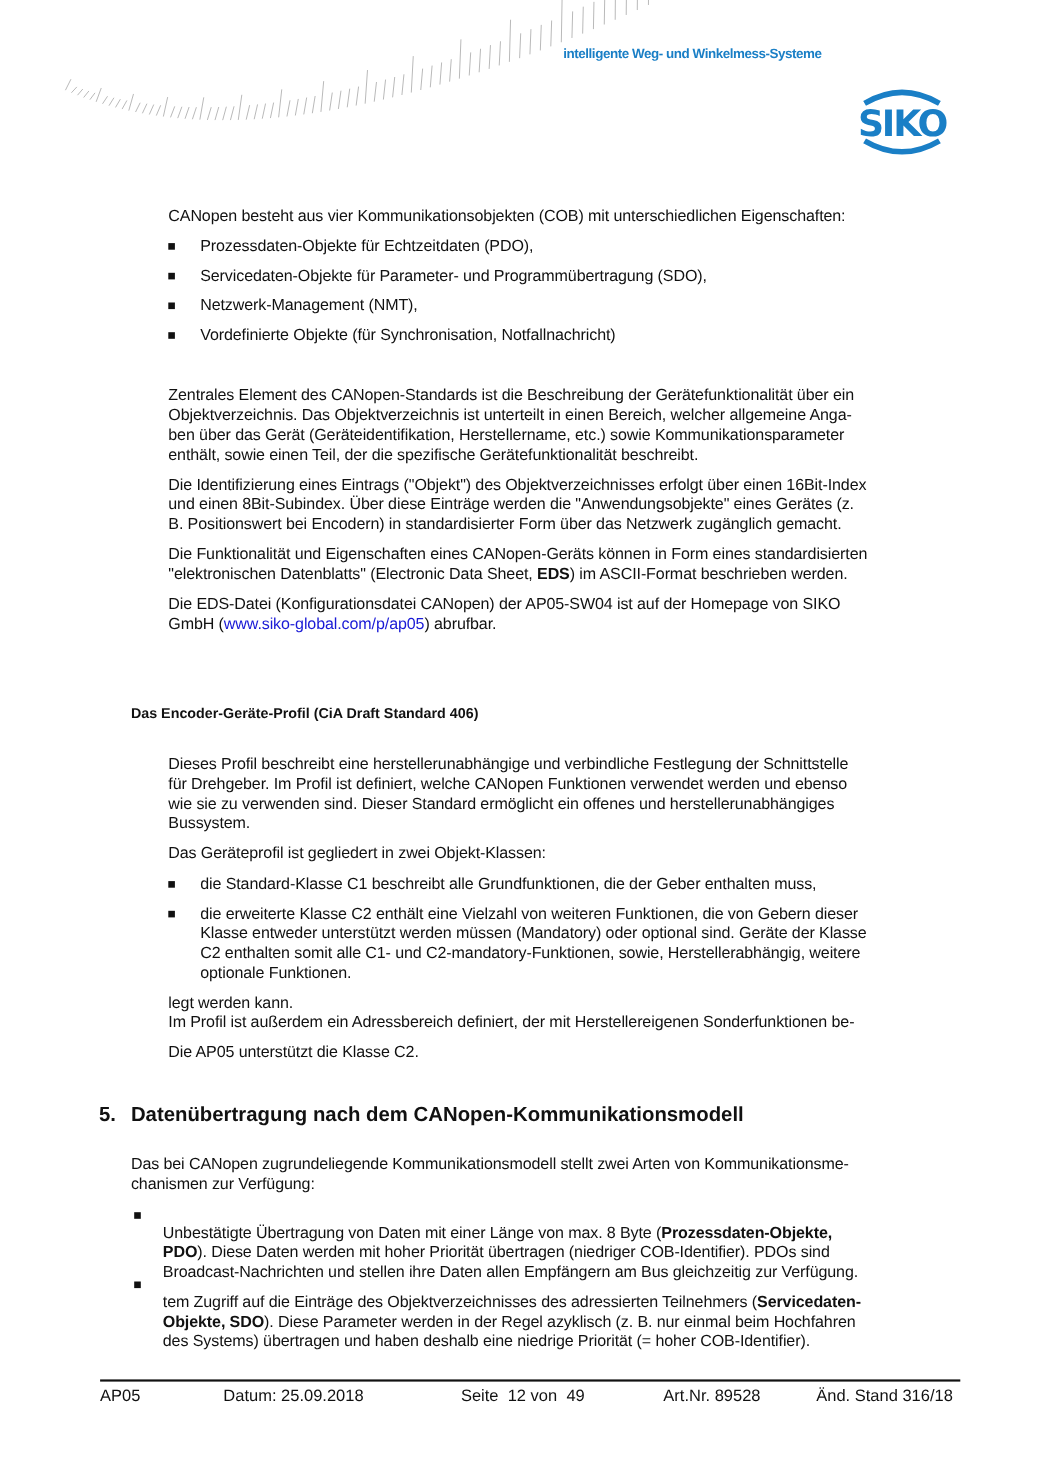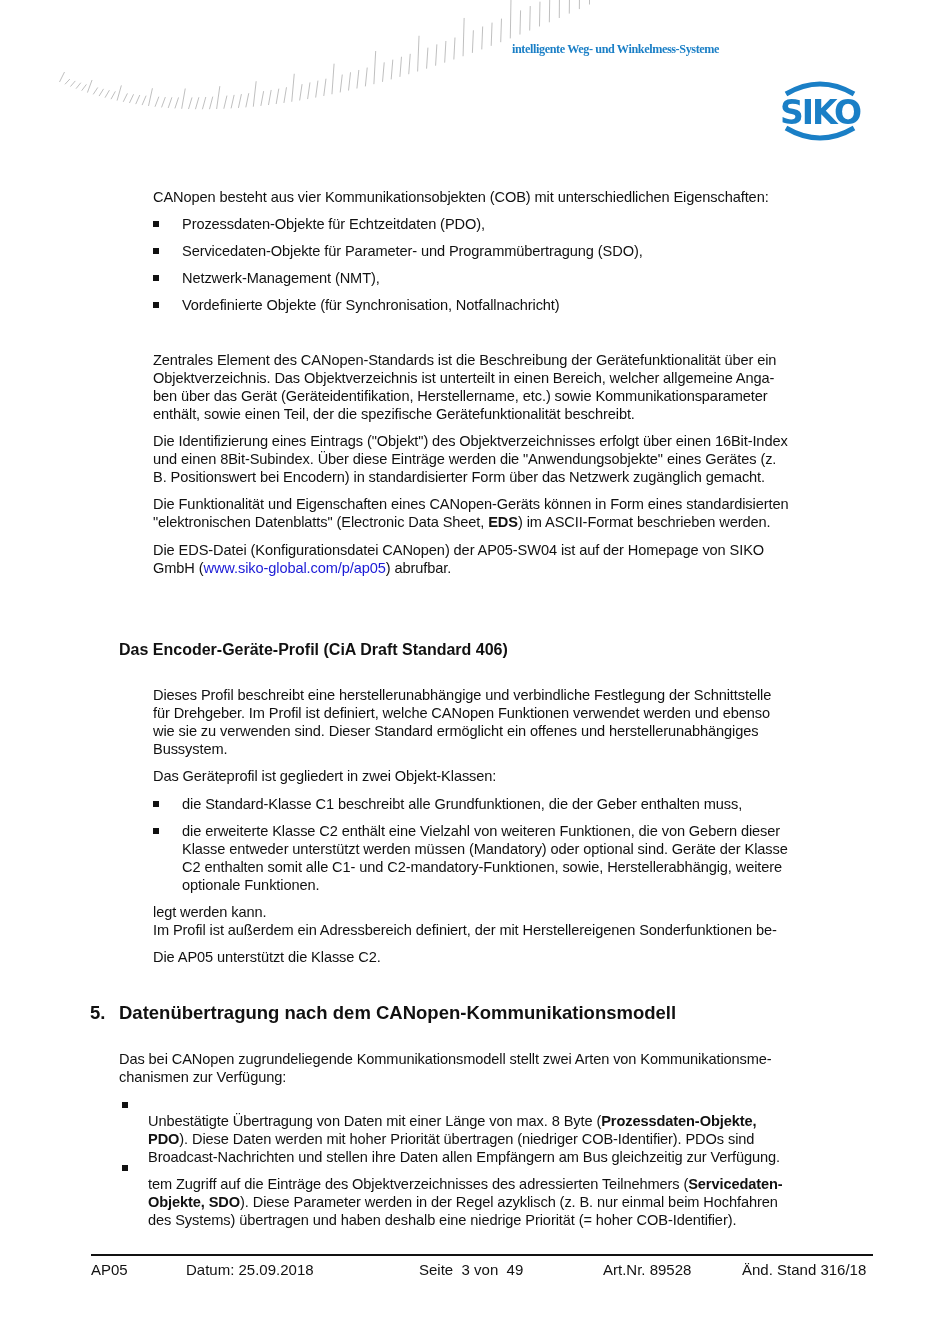--- a/index.html
+++ b/index.html
@@ -1,32 +1,32 @@
 <!DOCTYPE html>
 <html><head>
 <meta charset="utf-8">
 <style>
   html, body { margin: 0; padding: 0; background: #ffffff; }
   body { width: 950px; height: 1343px; position: relative; overflow: hidden;
          font-family: "Liberation Sans", sans-serif; color: #111; }
   .abs { position: absolute; }
   .txt { font-size: 14.6px; line-height: 18px; letter-spacing: -0.1px; }
-  .tagline { left: 512px; top: 42px; font-family: Liberation Serif, serif; font-weight: bold;
+  .tagline { left: 512px; top: 42px; font-family: Liberation Sans, sans-serif; font-weight: bold;
              font-size: 12.2px; color: #1a7fc6; letter-spacing: -0.4px; }
   .logo { left: 776px; top: 80px; width: 88px; height: 62px; }
   .arc { left: 0; top: 0; width: 620px; height: 150px; }
   p { margin: 0; }
   .para { position: absolute; left: 153px; width: 712px; }
   .bullet-row { position: absolute; left: 153px; width: 712px; }
   .bullet { position: absolute; left: 0; top: 0; width: 6px; height: 6px; background: #111; margin-top: 6px; }
   .bullet-text { position: absolute; left: 29px; width: 683px; }
   .b2-row { position: absolute; left: 119px; width: 740px; }
   .b2-row .bullet { left: 3px; }
   .b2-row .bullet-text { left: 29px; width: 712px; margin-top: 16px; }
-  .h-sub { left: 119px; top: 641px; font-weight: bold; font-size: 16px; }
+  .h-sub { left: 119px; top: 641px; font-weight: bold; font-size: 13px; }
   .h-sec { left: 90px; top: 1002px; font-weight: bold; font-size: 18.5px; }
   .h-sec .num { display: inline-block; width: 29px; }
   a.link { color: #1a1ad6; }
   .footer-line { left: 91px; top: 1254px; width: 782px; height: 1.5px; background: #111; }
   .footer { top: 1261px; font-size: 15px; }
 </style>
 </head>
 <body>
 
 <svg class="abs arc" viewBox="0 0 620 150" id="arc">
@@ -207,16 +207,16 @@
   <span class="bullet"></span>
   <span class="bullet-text">
     <div><span>tem Zugriff auf die Einträge des Objektverzeichnisses des adressierten Teilnehmers (</span><b>Servicedaten-</b></div>
     <div><b>Objekte, SDO</b><span>). Diese Parameter werden in der Regel azyklisch (z. B. nur einmal beim Hochfahren</span></div>
     <div>des Systems) übertragen und haben deshalb eine niedrige Priorität (= hoher COB-Identifier).</div>
   </span>
 </div>
 
 <div class="abs footer-line"></div>
 <div class="abs footer" style="left:91px;">AP05</div>
-<div class="abs footer" style="left:186px;">Datum: 25.09.2018</div>
-<div class="abs footer" style="left:419px; white-space:pre;">Seite  3 von  49</div>
+<div class="abs footer" style="left:203px;">Datum: 25.09.2018</div>
+<div class="abs footer" style="left:419px; white-space:pre;">Seite  12 von  49</div>
 <div class="abs footer" style="left:603px;text-align:center;">Art.Nr. 89528</div>
 <div class="abs footer" style="left:742px;">Änd. Stand 316/18</div>
 
 </body></html>

